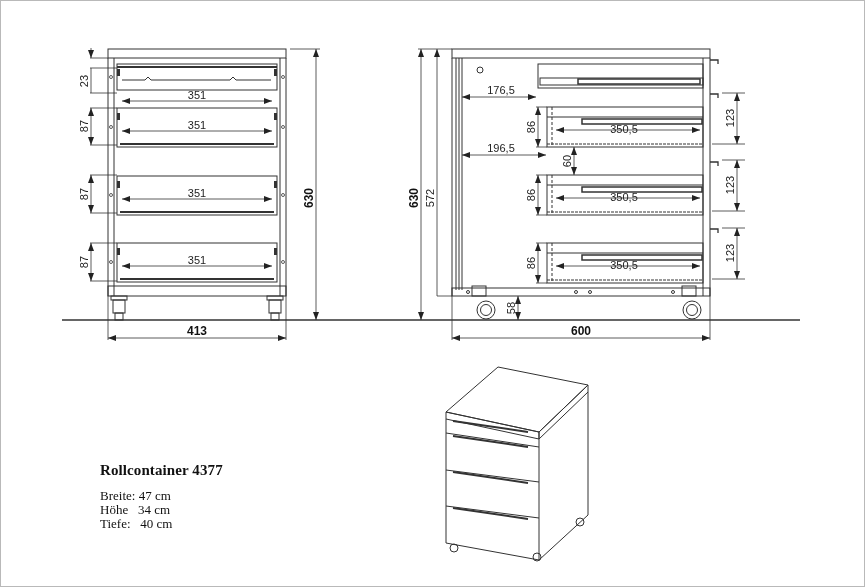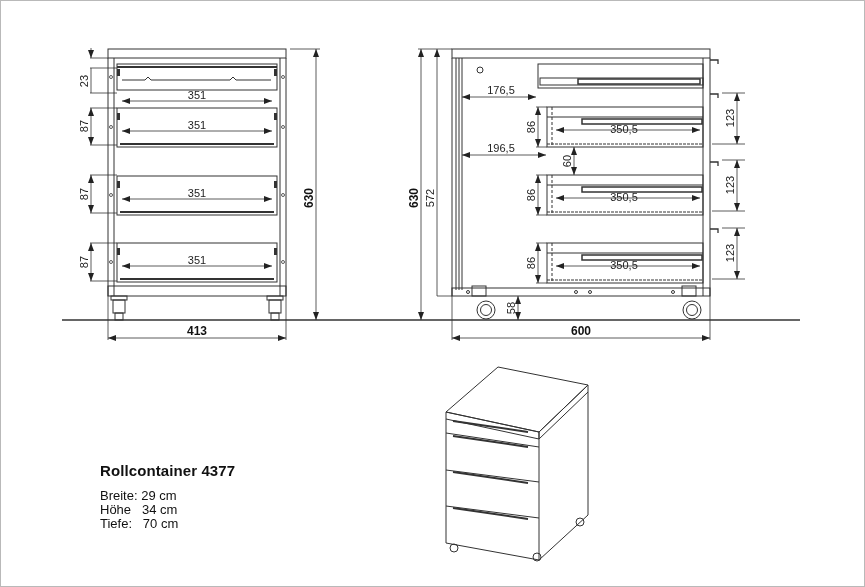--- a/index.html
+++ b/index.html
@@ -1,21 +1,21 @@
 <!DOCTYPE html>
 <html><head>
 <meta charset="utf-8">
 <style>
   html,body{margin:0;padding:0;background:#fff;}
   body{width:865px;height:587px;position:relative;overflow:hidden;font-family:"Liberation Sans",sans-serif;}
   .frame{position:absolute;left:0;top:0;width:863px;height:585px;border:1px solid #b9b9b9;box-sizing:content-box;}
   svg{position:absolute;left:0;top:0;}
   .dim{font-family:"Liberation Sans",sans-serif;font-size:11px;fill:#222;}
   .dimb{font-family:"Liberation Sans",sans-serif;font-size:12px;font-weight:bold;fill:#111;}
-  .info{position:absolute;left:100px;top:462px;color:#111;}
+  .info{position:absolute;left:100px;top:462px;color:#111;font-family:Liberation Serif, serif;}
   .info .title{font-size:15px;font-weight:bold;margin-bottom:10px;letter-spacing:0.1px;}
   .info .row{font-size:13px;line-height:14px;white-space:pre;}
 </style>
 </head>
 <body>
 
 <div class="frame"></div>
 
 <svg width="865" height="587" viewBox="0 0 865 587">
   <defs>
@@ -249,16 +249,16 @@
     <line x1="453" y1="472" x2="528" y2="483" stroke-width="2"></line>
     <line x1="453" y1="508" x2="528" y2="519" stroke-width="2"></line>
     <circle cx="454" cy="548" r="4"></circle>
     <circle cx="537" cy="557" r="4"></circle>
     <circle cx="580" cy="522" r="4"></circle>
   </g>
 </svg>
 
 <div class="info">
   <div class="title">Rollcontainer 4377</div>
-  <div class="row">Breite: 29 cm</div>
+  <div class="row">Breite: 47 cm</div>
   <div class="row">Höhe   34 cm</div>
-  <div class="row">Tiefe:   70 cm</div>
+  <div class="row">Tiefe:   40 cm</div>
 </div>
 
 </body></html>

